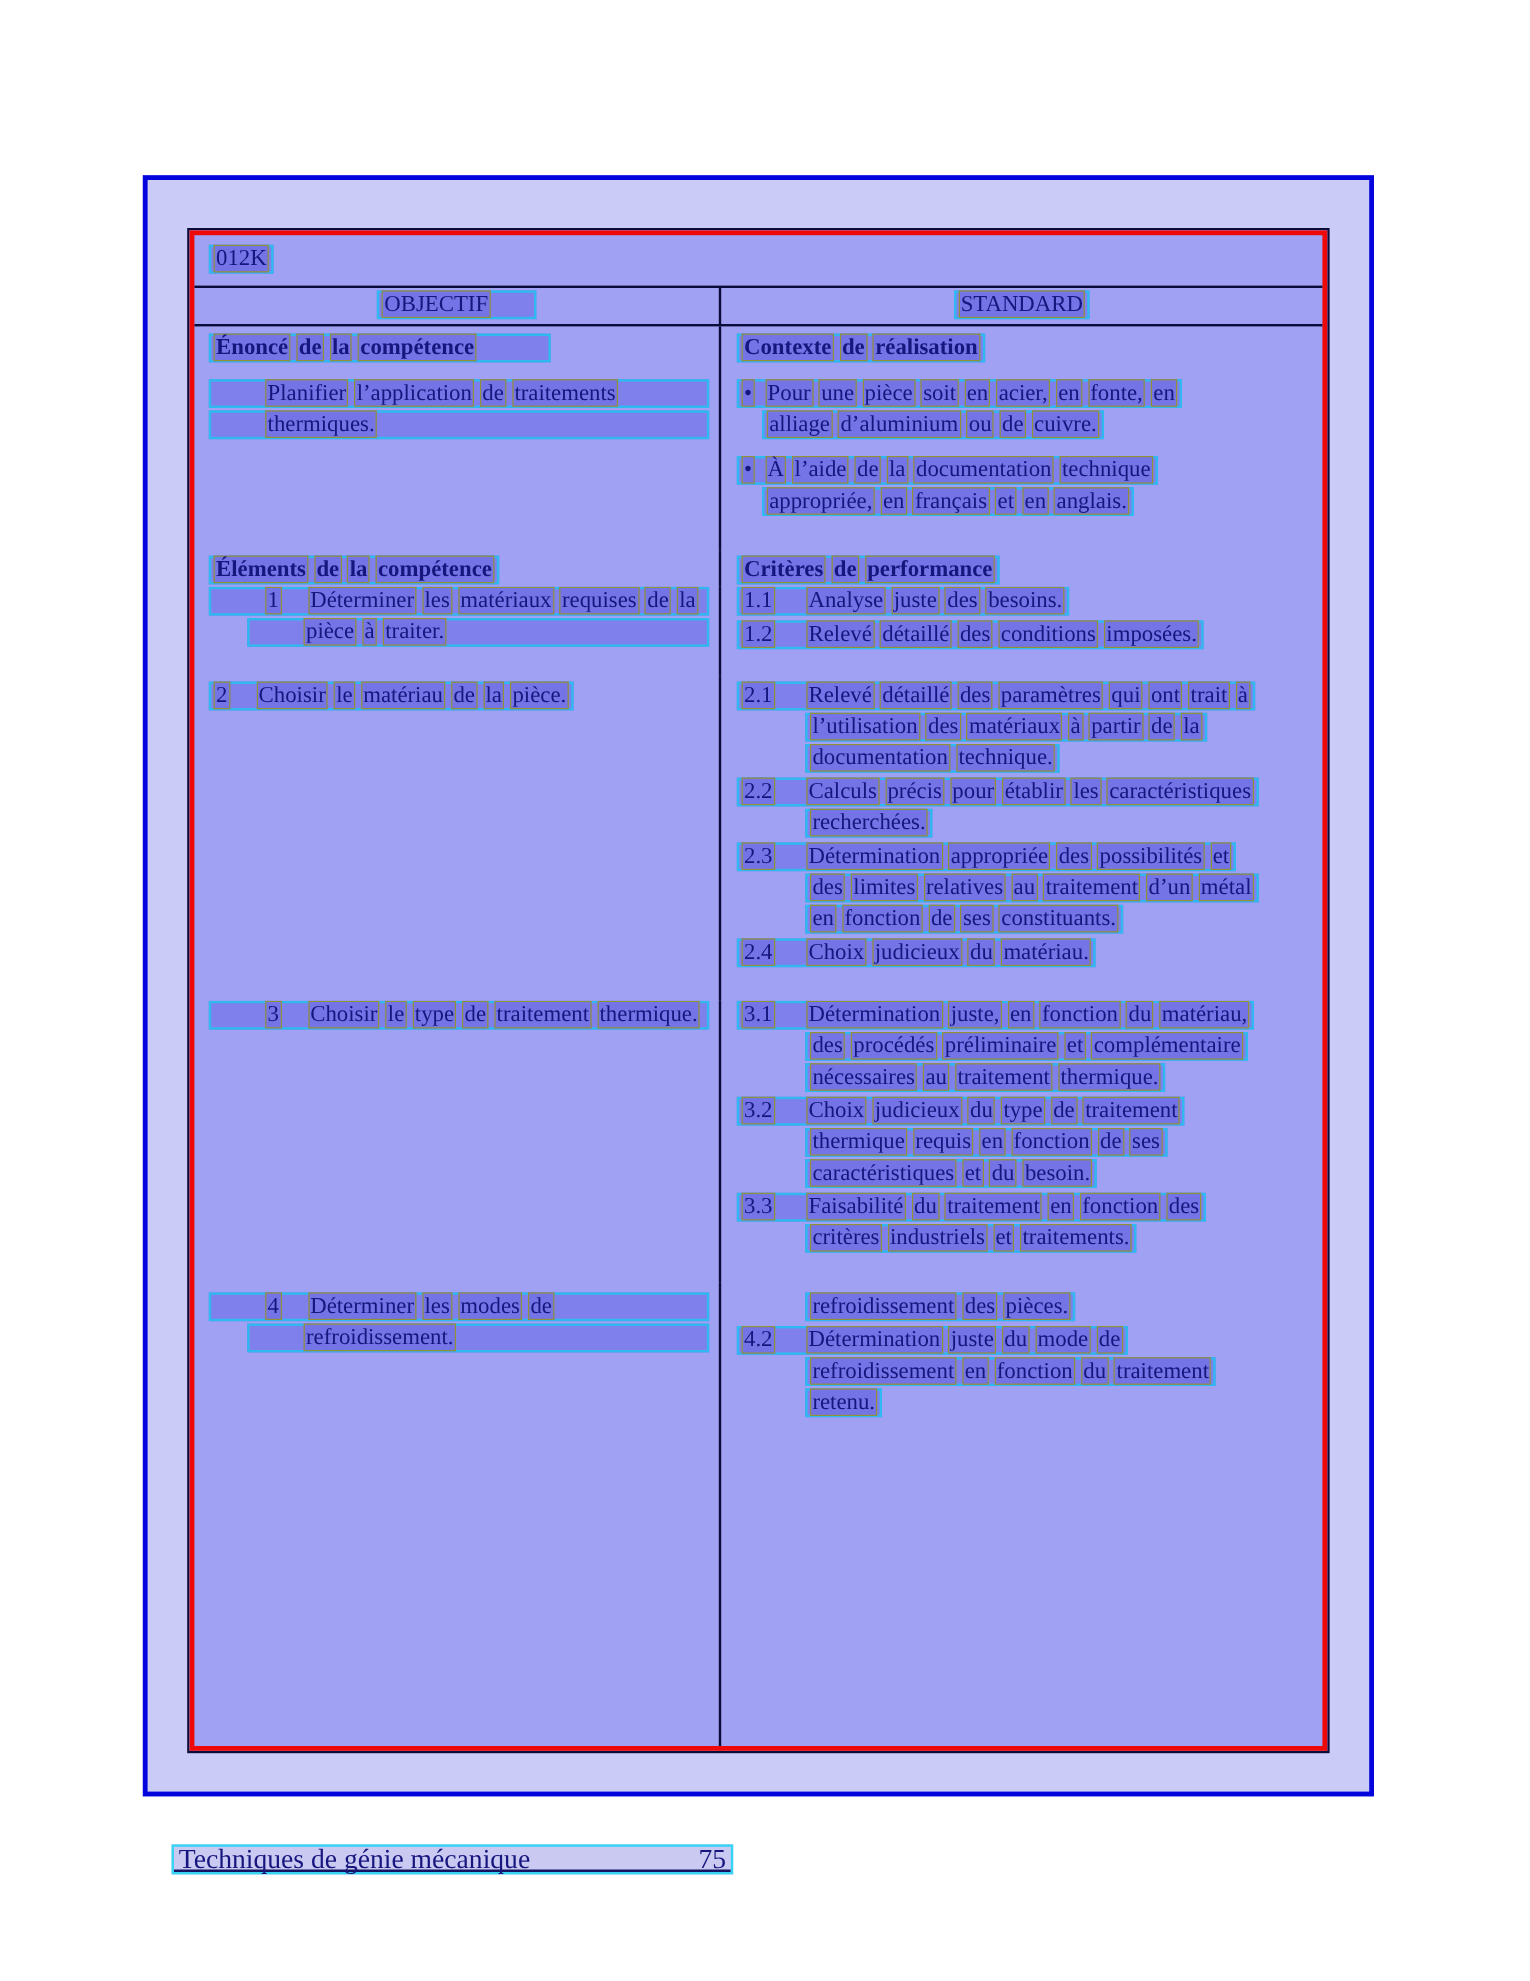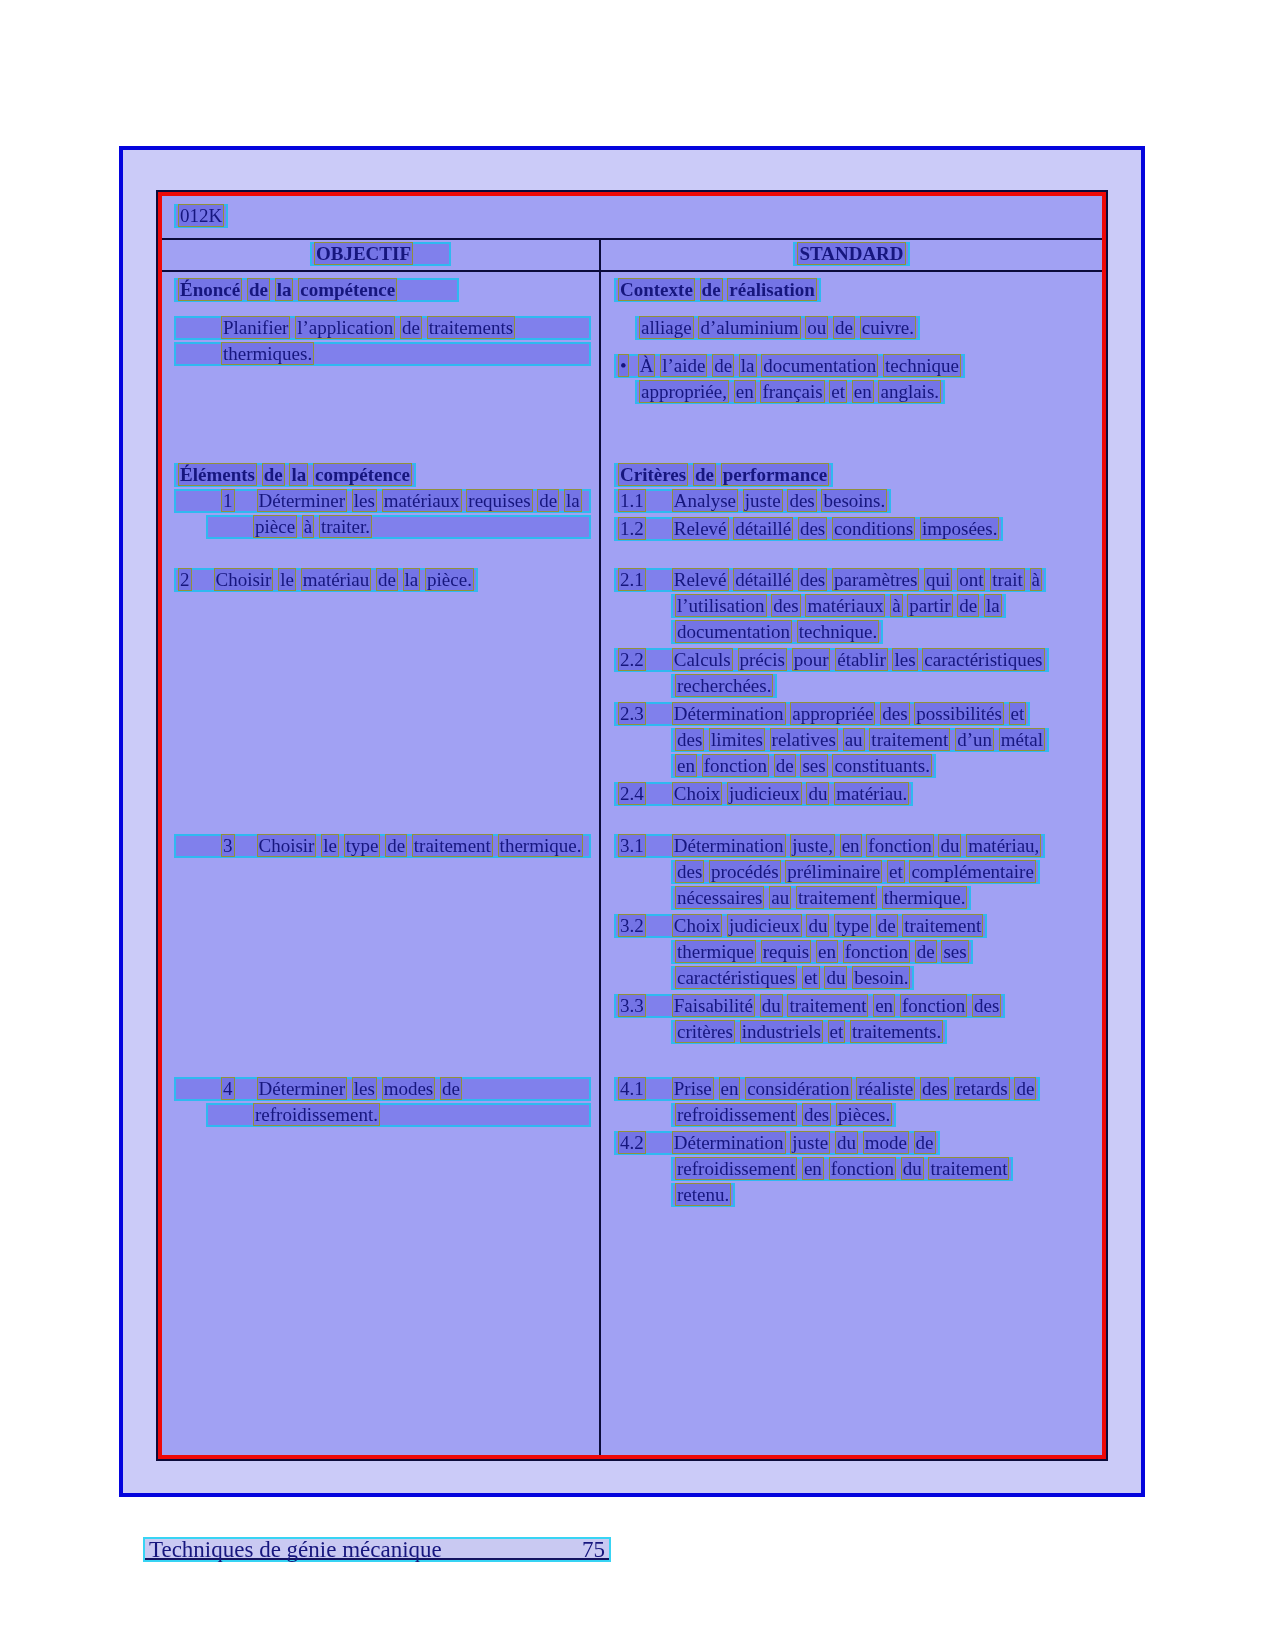--- a/index.html
+++ b/index.html
@@ -11,21 +11,21 @@
          box-sizing:border-box;background:#cbcbf8;border:4px solid #0404dd;}
 
   
   .tablewrap{position:absolute;left:33px;top:40px;width:952px;height:1271px;
              box-sizing:border-box;border:2px solid #0b0b3a;}
   .tableinner{box-sizing:border-box;border:4px solid #ee0808;width:100%;height:100%;
               background:#a1a1f3;display:flex;flex-direction:column;}
 
   .row-code{height:44px;box-sizing:border-box;border-bottom:2px solid #0b0b3a;
             display:flex;align-items:center;padding-left:12px;}
-  .row-head{height:32px;box-sizing:border-box;border-bottom:2px solid #0b0b3a;display:flex;font-weight:bold;}
+  .row-head{height:32px;box-sizing:border-box;border-bottom:2px solid #0b0b3a;display:flex;}
   .hcell{display:flex;align-items:center;justify-content:center;box-sizing:border-box;}
   .hcell.l{width:439px;border-right:2px solid #0b0b3a;}
   .hcell.r{flex:1;}
 
   .row-body{flex:1;display:grid;grid-template-columns:439px 1fr;
             grid-template-rows:187px 30px 75px 270px 235px minmax(0,1fr);}
   .lc{box-sizing:border-box;border-right:2px solid #0b0b3a;padding:0 8px 0 12px;overflow:hidden;}
   .rc{box-sizing:border-box;padding:0 10px 0 13px;overflow:hidden;}
 
   
@@ -83,20 +83,21 @@
 
           <div class="lc pt6">
             <div class="line b prx"><span class="w">Énoncé</span> <span class="w">de</span> <span class="w">la</span> <span class="w">compétence</span></div>
             <div class="gap12"></div>
             <div class="line fill"><span class="w">Planifier</span> <span class="w">l’application</span> <span class="w">de</span> <span class="w">traitements</span></div>
             <div class="line fill"><span class="w">thermiques.</span></div>
           </div>
           <div class="rc pt6">
             <div class="line b"><span class="w">Contexte</span> <span class="w">de</span> <span class="w">réalisation</span></div>
             <div class="gap12"></div>
+            <div class="line"><span class="w blt">•</span><span><span class="w">Pour</span> <span class="w">une</span> <span class="w">pièce</span> <span class="w">soit</span> <span class="w">en</span> <span class="w">acier,</span> <span class="w">en</span> <span class="w">fonte,</span> <span class="w">en</span></span></div>
             <div class="line cont-b"><span class="w">alliage</span> <span class="w">d’aluminium</span> <span class="w">ou</span> <span class="w">de</span> <span class="w">cuivre.</span></div>
             <div class="line mt6"><span class="w blt">•</span><span><span class="w">À</span> <span class="w">l’aide</span> <span class="w">de</span> <span class="w">la</span> <span class="w">documentation</span> <span class="w">technique</span></span></div>
             <div class="line cont-b"><span class="w">appropriée,</span> <span class="w">en</span> <span class="w">français</span> <span class="w">et</span> <span class="w">en</span> <span class="w">anglais.</span></div>
           </div>
 
           <div class="lc pt4">
             <div class="line b"><span class="w">Éléments</span> <span class="w">de</span> <span class="w">la</span> <span class="w">compétence</span></div>
           </div>
           <div class="rc pt4">
             <div class="line b"><span class="w">Critères</span> <span class="w">de</span> <span class="w">performance</span></div>
@@ -138,21 +139,20 @@
             <div class="line cont-r"><span class="w">caractéristiques</span> <span class="w">et</span> <span class="w">du</span> <span class="w">besoin.</span></div>
             <div class="line mt4"><span class="w numr">3.3</span><span><span class="w">Faisabilité</span> <span class="w">du</span> <span class="w">traitement</span> <span class="w">en</span> <span class="w">fonction</span> <span class="w">des</span></span></div>
             <div class="line cont-r"><span class="w">critères</span> <span class="w">industriels</span> <span class="w">et</span> <span class="w">traitements.</span></div>
           </div>
 
           <div class="lc pt8">
             <div class="line fill"><span class="w num">4</span><span><span class="w">Déterminer</span> <span class="w">les</span> <span class="w">modes</span> <span class="w">de</span></span></div>
             <div class="line fill cont-l"><span class="w">refroidissement.</span></div>
           </div>
           <div class="rc pt8">
-            <div class="line"><span class="w numr">4.1</span><span><span class="w">Prise</span> <span class="w">en</span> <span class="w">considération</span> <span class="w">réaliste</span> <span class="w">des</span> <span class="w">retards</span> <span class="w">de</span></span></div>
             <div class="line cont-r"><span class="w">refroidissement</span> <span class="w">des</span> <span class="w">pièces.</span></div>
             <div class="line mt4"><span class="w numr">4.2</span><span><span class="w">Détermination</span> <span class="w">juste</span> <span class="w">du</span> <span class="w">mode</span> <span class="w">de</span></span></div>
             <div class="line cont-r"><span class="w">refroidissement</span> <span class="w">en</span> <span class="w">fonction</span> <span class="w">du</span> <span class="w">traitement</span></div>
             <div class="line cont-r"><span class="w">retenu.</span></div>
           </div>
 
         </div>
       </div>
     </div>
   </div>

